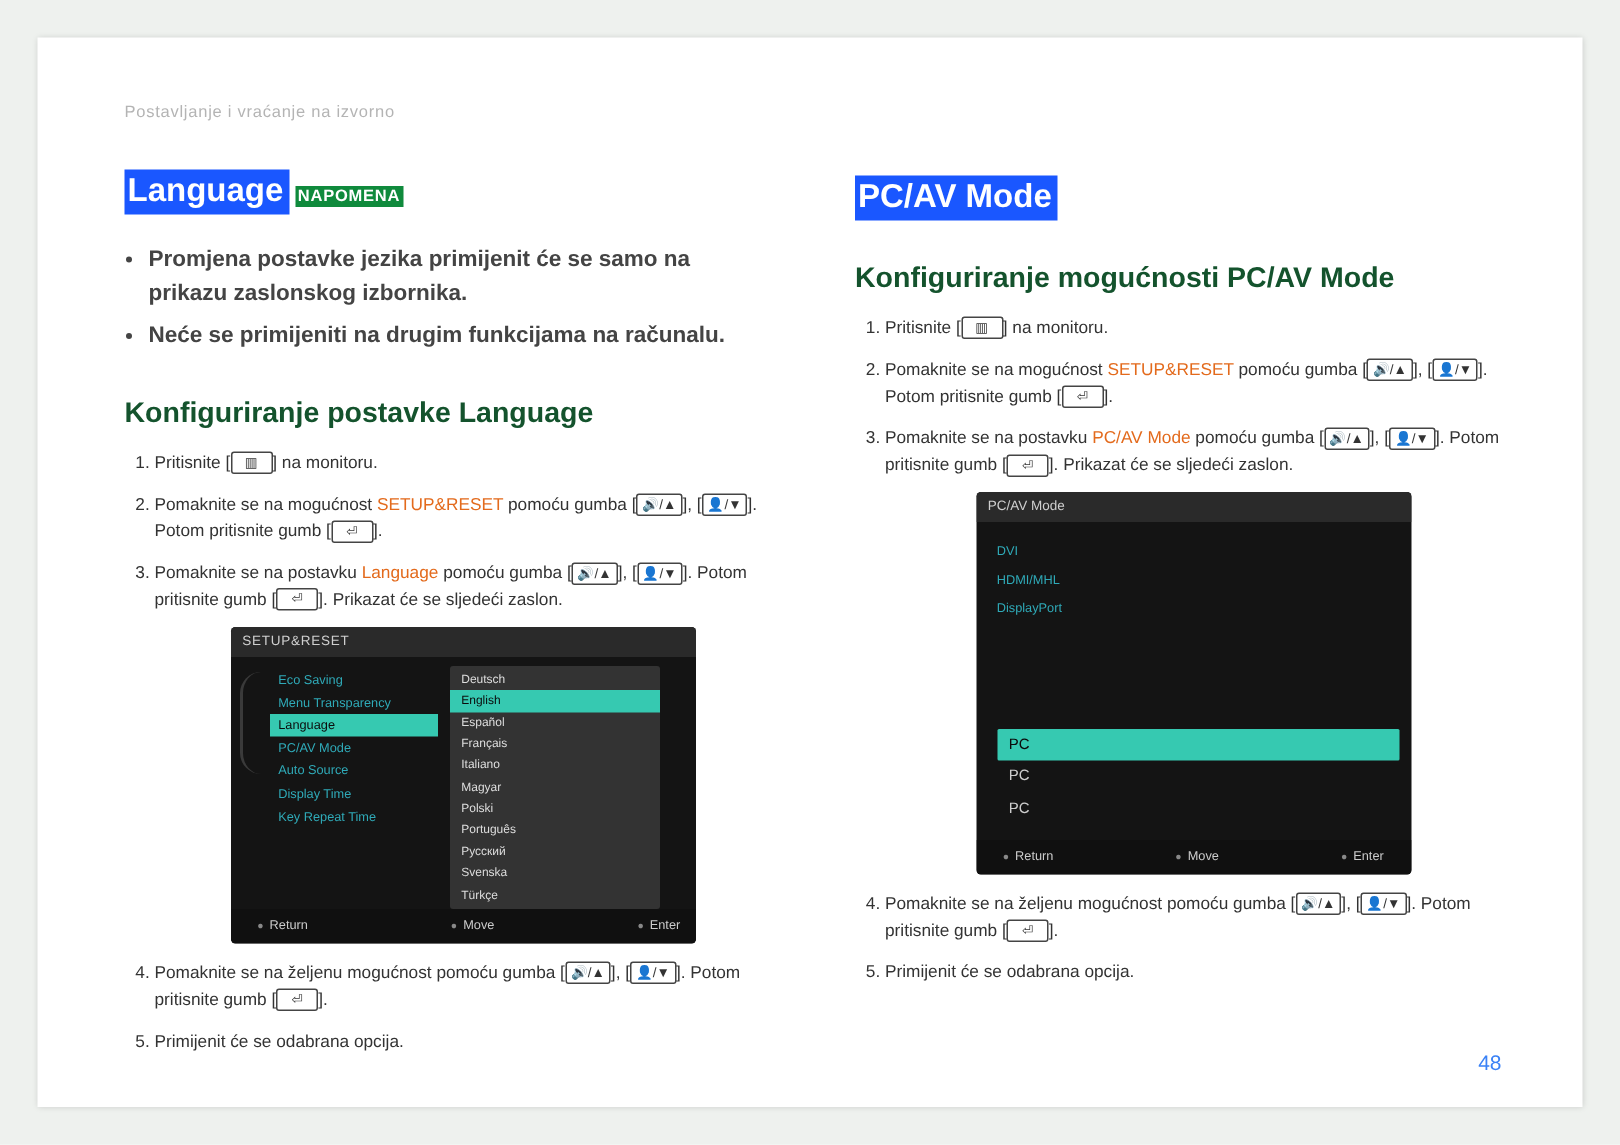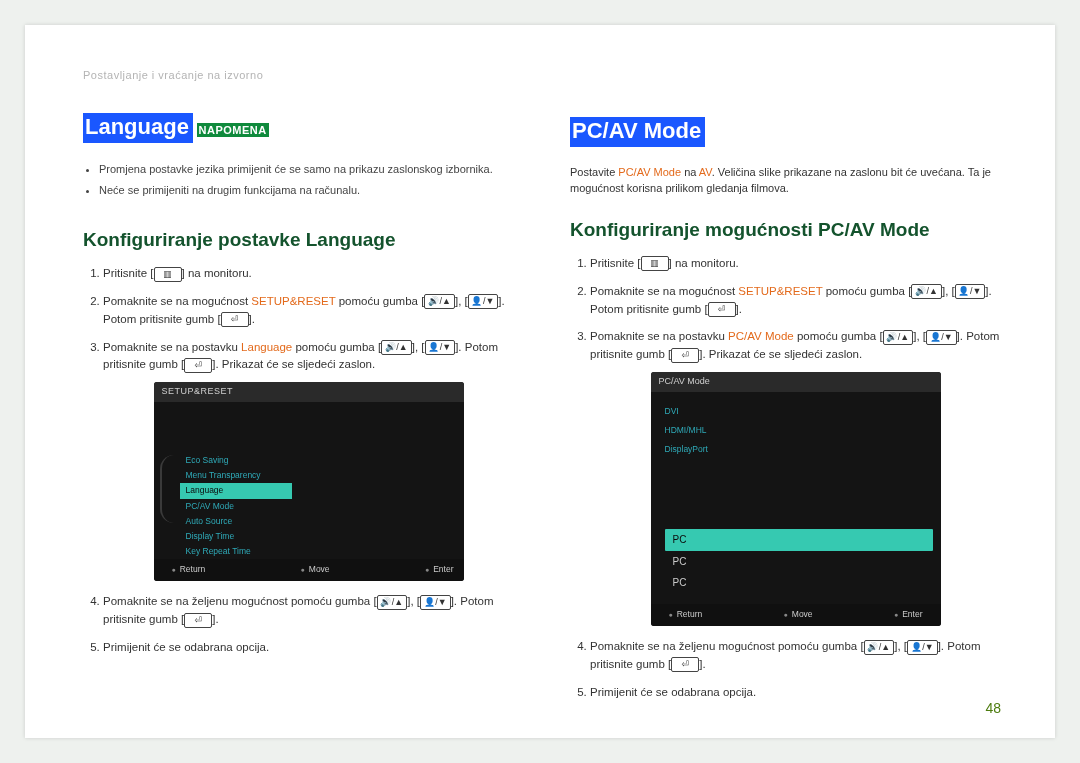--- a/index.html
+++ b/index.html
@@ -56,23 +56,24 @@
     font-weight: 700;
     font-size: 11px;
     padding: 1px 2px;
     display: inline-block;
     margin-bottom: 6px;
     letter-spacing: .5px;
   }
   ul.note-list {
     margin: 0 0 20px 0;
     padding-left: 16px;
-    font-size: 11px;
+    font-size: 15px;
     color: #444;
     line-height: 1.55;
+    font-weight: bold;
   }
   ul.note-list li { margin-bottom: 4px; }
   .h2 {
     font-size: 19px;
     font-weight: 700;
     color: #14532d;
     margin-bottom: 14px;
     padding-top: 10px;
   }
   ol.steps {
@@ -114,21 +115,20 @@
   .osd .osd-title {
     background: #2a2a2a;
     padding: 3px 8px;
     font-size: 9px;
     color: #cfcfcf;
     letter-spacing: .5px;
   }
   .osd .osd-body {
     display: flex;
     padding: 6px 8px 0 4px;
-    margin-top: 43px;
   }
   .osd .curve {
     width: 12px;
     border-left: 2px solid #3a3a3a;
     border-radius: 40px 0 0 40px;
     margin: 4px 6px 4px 2px;
     height: 68px;
   }
   .osd .menu-col {
     width: 112px;
@@ -221,21 +221,21 @@
     content: "●";
     margin-right: 4px;
     font-size: 7px;
     color: #888;
   }
   .page-number {
     position: absolute;
     bottom: 22px;
     right: 54px;
     font-size: 14px;
-    color: #4d7c0f;
+    color: #3b82f6;
   }
 </style>
 </head>
 <body>
 
 <div class="page">
 
   <div class="inner">
 
     <div class="col">
@@ -267,41 +267,51 @@
               <div class="curve"></div>
               <div class="menu-col" id="osd1-menu">
                   <div>Eco Saving</div>
                   <div>Menu Transparency</div>
                   <div class="sel">Language</div>
                   <div>PC/AV Mode</div>
                   <div>Auto Source</div>
                   <div>Display Time</div>
                   <div>Key Repeat Time</div>
                 </div>
+              <div class="lang-col" id="osd1-langs">
+                  <div>Deutsch</div>
+                  <div class="sel">English</div>
+                  <div>Español</div>
+                  <div>Français</div>
+                  <div>Italiano</div>
+                  <div>Magyar</div>
+                  <div>Polski</div>
+                  <div>Português</div>
+                  <div>Русский</div>
+                  <div>Svenska</div>
+                  <div>Türkçe</div>
+                </div>
             </div>
             <div class="osd-footer">
               <span>Return</span>
               <span>Move</span>
               <span>Enter</span>
             </div>
           </div>
         </li>
         <li>
           <span>Pomaknite se na željenu mogućnost pomoću gumba [</span><span class="icon-box arrows-up"></span><span>], [</span><span class="icon-box arrows-down"></span><span>]. Potom pritisnite gumb [</span><span class="icon-box enter-icon"></span><span>].</span>
         </li>
         <li>Primijenit će se odabrana opcija.</li>
       </ol>
     </div>
 
     <div class="col" style="padding-top:48px;">
       <div class="h1">PC/AV Mode</div>
 
-      <div class="intro">
-        <span>Postavite </span><span class="kw">PC/AV Mode</span><span> na </span><span class="kw">AV</span><span>. Veličina slike prikazane na zaslonu bit će uvećana. Ta je mogućnost korisna prilikom gledanja filmova.</span>
-      </div>
 
       <div class="h2">Konfiguriranje mogućnosti PC/AV Mode</div>
 
       <ol class="steps">
         <li>
           <span>Pritisnite [</span><span class="icon-box menu-icon"></span><span>] na monitoru.</span>
         </li>
         <li>
           <span>Pomaknite se na mogućnost </span><span class="kw">SETUP&amp;RESET</span><span> pomoću gumba [</span><span class="icon-box arrows-up"></span><span>], [</span><span class="icon-box arrows-down"></span><span>]. Potom pritisnite gumb [</span><span class="icon-box enter-icon"></span><span>].</span>
         </li>

